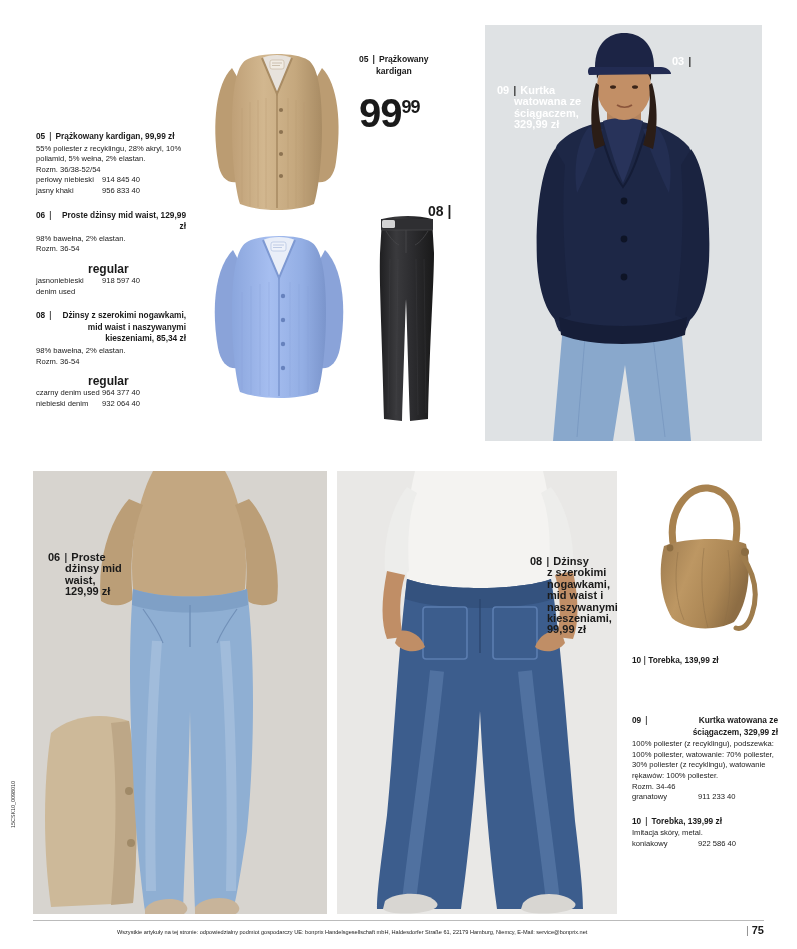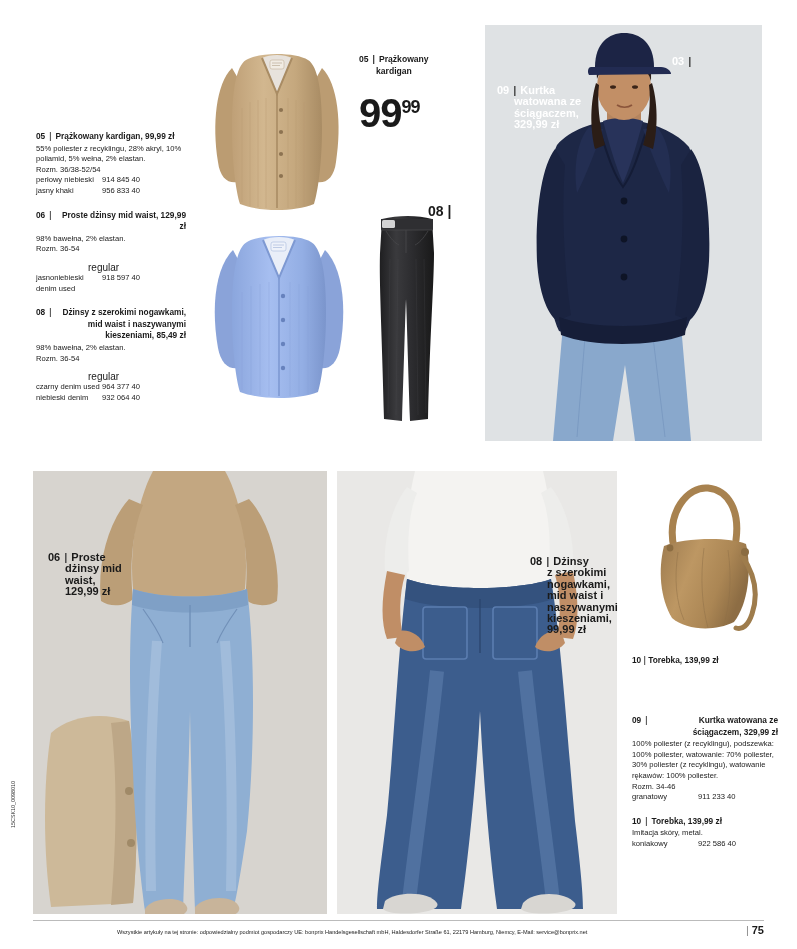--- a/index.html
+++ b/index.html
@@ -21,21 +21,21 @@
   .spec-block { margin-bottom: 13px; }
   .spec-title {
     font-size: 8.3px; line-height: 11.6px; font-weight: bold;
     display: flex; gap: 4px; align-items: flex-start;
   }
   .spec-title .num { font-weight: bold; }
   .spec-title .bar { color: #555; }
   .spec-title .name { font-weight: bold; text-align: right; }
   .spec-desc { font-size: 7.6px; line-height: 10.6px; margin-top: 1px; }
   .spec-sizes { font-size: 7.6px; line-height: 10.6px; }
-  .spec-regular { font-size: 10px; font-weight: normal; margin-top: 7px; margin-left: 52px; }
+  .spec-regular { font-size: 12px; font-weight: bold; margin-top: 7px; margin-left: 52px; }
   .colorrow { display: flex; font-size: 7.6px; line-height: 10.6px; }
   .colorrow .cname { width: 66px; }
   .colorrow .cnum { white-space: nowrap; }
 
   
   .prod-cardigan-beige {
     position: absolute; left: 206px; top: 32px; width: 142px; height: 186px;
   }
   .prod-cardigan-blue {
     position: absolute; left: 205px; top: 210px; width: 148px; height: 196px;
@@ -134,21 +134,21 @@
       <div class="colorrow">
         <span class="cname">jasnoniebieski denim used</span>
         <span class="cnum">918 597 40</span>
       </div>
     </div>
 
     <div class="spec-block">
       <div class="spec-title">
         <span class="num">08</span>
         <span class="bar">|</span>
-        <span class="name">Dżinsy z szerokimi nogawkami, mid waist i naszywanymi kieszeniami, 85,49 zł</span>
+        <span class="name">Dżinsy z szerokimi nogawkami, mid waist i naszywanymi kieszeniami, 85,34 zł</span>
       </div>
       <div class="spec-desc">98% bawełna, 2% elastan.</div>
       <div class="spec-sizes">Rozm. 36-54</div>
       <div class="spec-regular">regular</div>
       <div class="colorrow">
         <span class="cname">czarny denim used</span>
         <span class="cnum">964 377 40</span>
       </div>
       <div class="colorrow">
         <span class="cname">niebieski denim</span>

